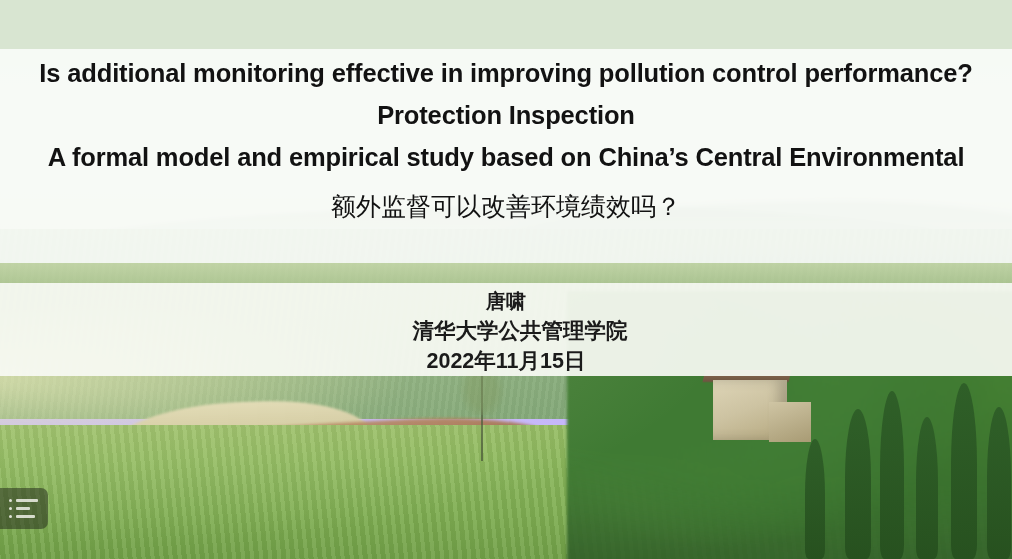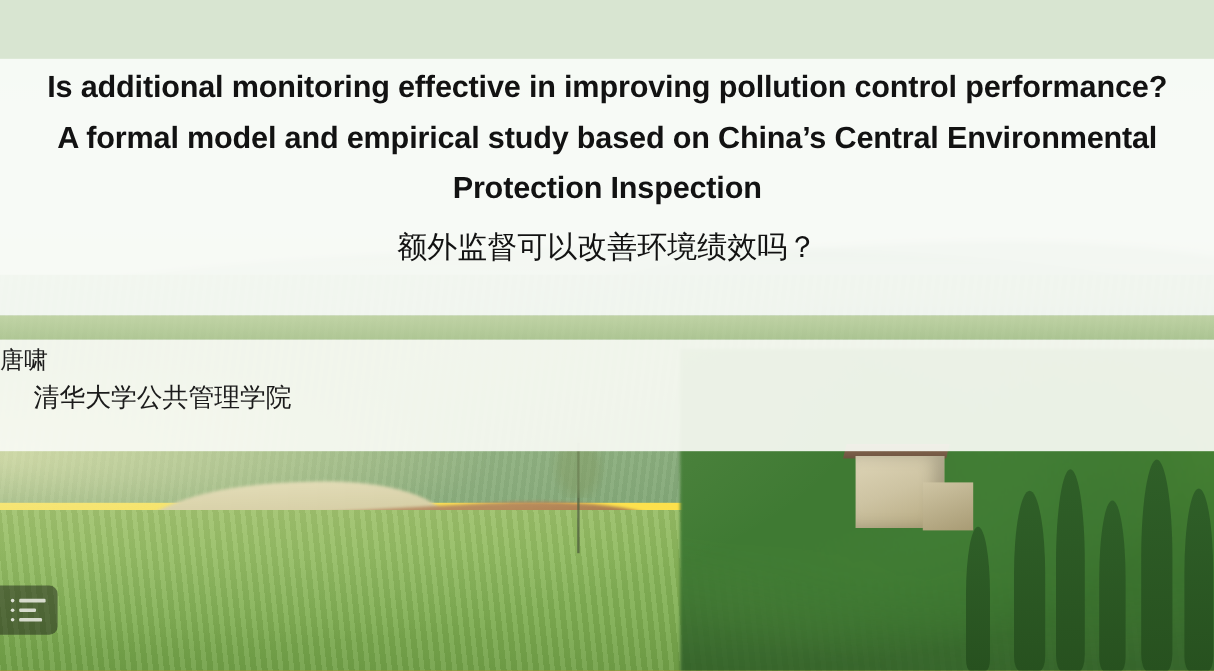--- a/index.html
+++ b/index.html
@@ -6,21 +6,21 @@
     margin: 0;
     padding: 0;
     background: #1a1a1a;
   }
   #slide {
     position: relative;
     width: 1012px;
     height: 559px;
     overflow: hidden;
     font-family: "Liberation Sans", "DejaVu Sans", sans-serif;
-    background: #fde047;
+    background: #c4b5fd;
   }
 
   
   .photo {
     position: absolute;
     inset: 0;
     overflow: hidden;
   }
   
   .sky {
@@ -284,25 +284,25 @@
     font-family: "Liberation Sans", "DejaVu Sans", sans-serif;
     font-weight: 500;
   }
   .subtitle-cn .line2 {
     display: block;
     padding-left: 48px;
   }
   .author-block {
     position: absolute;
     left: 0; right: 0; top: 286px;
-    text-align: left;
+    text-align: center;
     color: #1b1b1b;
     font-size: 21px;
     line-height: 30px;
-    font-weight: 400;
+    font-weight: 700;
   }
   .author-block .name { font-size: 20px; }
   .author-block .affil { font-size: 21.5px; padding-left: 28px; }
   .author-block .date { font-size: 21.5px; }
 
   
   .list-control {
     position: absolute;
     left: 0;
     top: 488px;
@@ -373,31 +373,32 @@
 
   <div class="band band-top"></div>
   <div class="band band-white-1"></div>
   <div class="band band-green"></div>
   <div class="band band-white-2"></div>
 
   <div class="content">
 
     <div class="title">
       <div>Is additional monitoring effective in improving pollution control performance?</div>
+      <div>Protection Inspection</div>
       <div>A formal model and empirical study based on China’s Central Environmental</div>
-      <div>Protection Inspection</div>
     </div>
 
     <div class="subtitle-cn">
       <span class="line1">额外监督可以改善环境绩效吗？</span>
     </div>
 
     <div class="author-block">
       <div class="name">唐啸</div>
       <div class="affil">清华大学公共管理学院</div>
+      <div class="date">2022年11月15日</div>
     </div>
 
   </div>
 
   <div class="list-control" title="">
     <div class="list-row">
       <span class="list-dot"></span>
       <span class="list-bar"></span>
     </div>
     <div class="list-row">

